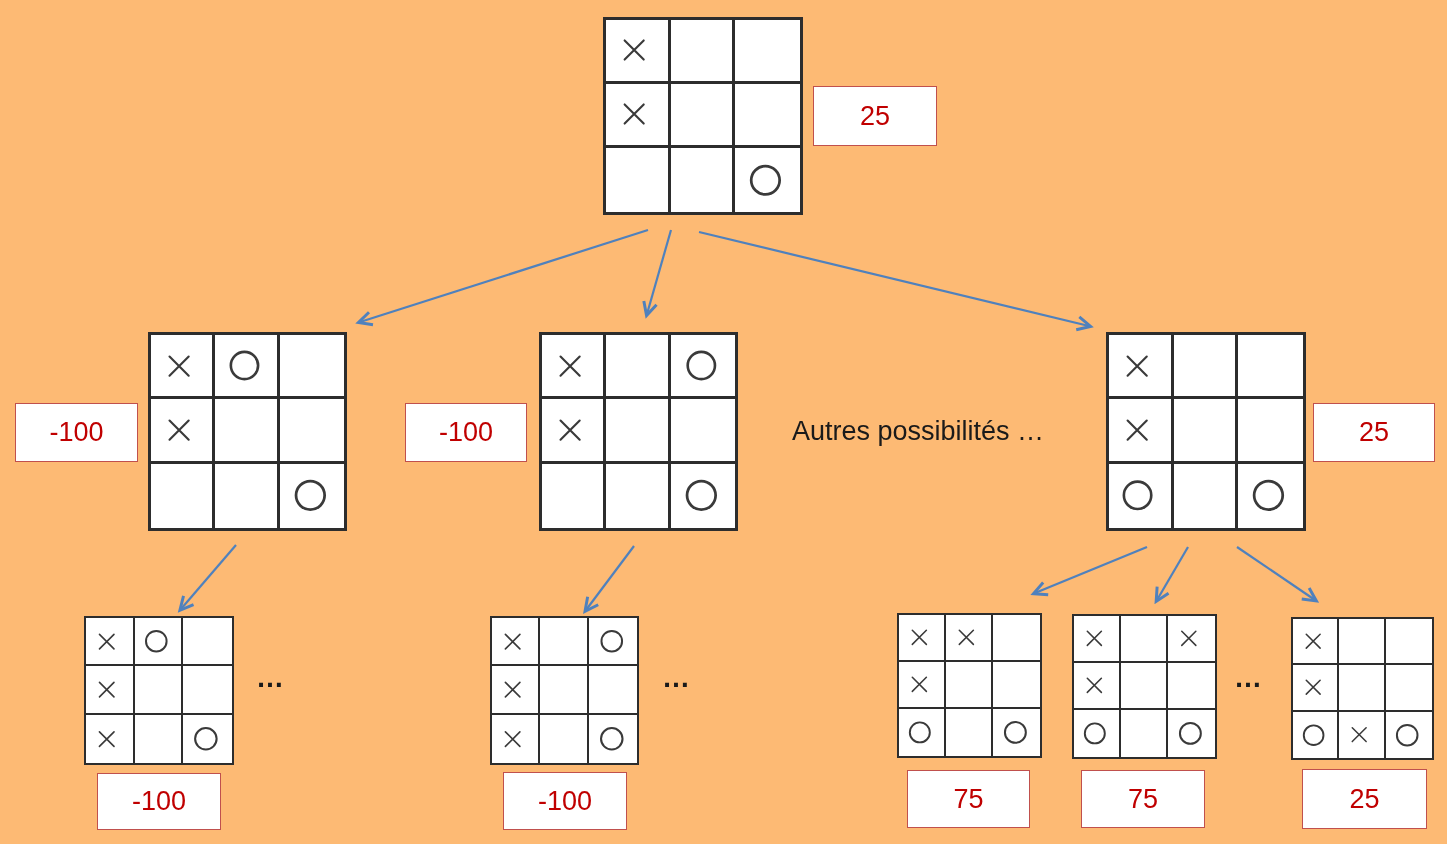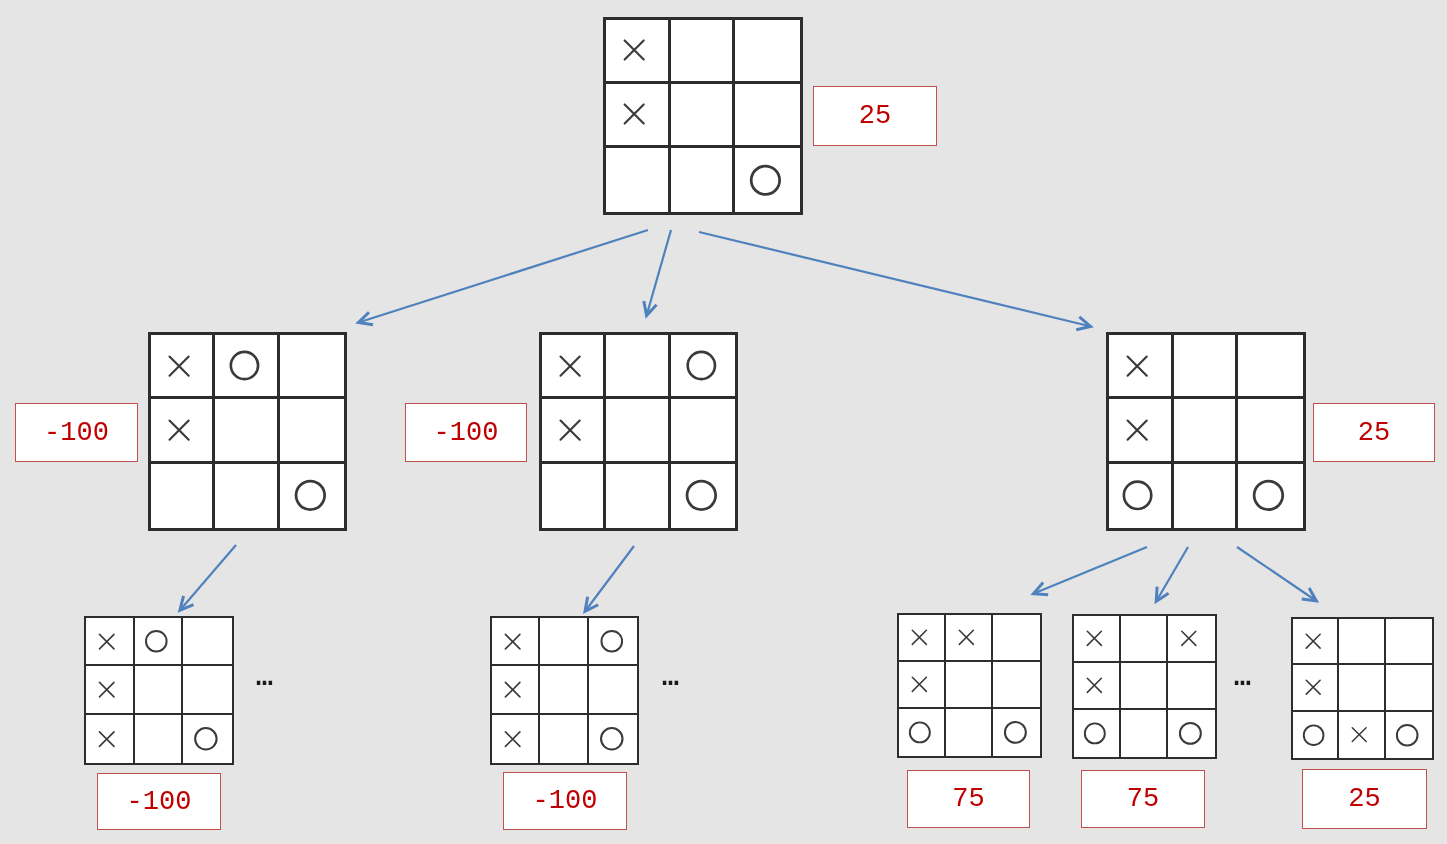--- a/index.html
+++ b/index.html
@@ -1,17 +1,17 @@
 <!DOCTYPE html>
 <html style="--arrow: #4f81bd; --score-border: #c0504d; --score-text: #c00000; --grid: #2d2d2d; --mark: #3a3a3a;"><head>
 <meta charset="utf-8">
 <style>
   html,body{margin:0;padding:0;background:#fff;}
   body{font-family:"Liberation Sans",sans-serif;}
-  #stage{position:relative;width:1447px;height:844px;background:#e5e5e5;overflow:hidden;font-family:Liberation Mono, monospace;}
+  #stage{position:relative;width:1447px;height:844px;background:#fdba74;overflow:hidden;}
 
   
   #arrows{position:absolute;left:0;top:0;width:1447px;height:844px;pointer-events:none;}
   .arrow{stroke:var(--arrow);stroke-width:2.2;fill:none;}
   .ah-path{stroke:var(--arrow);stroke-width:1.8;fill:none;}
 
   
   .board{position:absolute;display:grid;grid-template-columns:repeat(3,1fr);grid-template-rows:repeat(3,1fr);
          border:3px solid var(--grid);background:#fff;box-sizing:border-box;}
   .board .cell{display:flex;align-items:center;justify-content:center;box-sizing:border-box;
@@ -129,20 +129,21 @@
       <div class="cell"></div>
       <div class="cell"></div>
       <div class="cell">
         <svg class="mo" viewBox="0 0 20 20">
           <circle cx="10" cy="10" r="7.8"></circle>
         </svg>
       </div>
     </div>
   <div class="score" style="left:405px;top:403px;width:122px;height:59px;">-100</div>
 
+  <span class="caption" style="left:792px;top:416px;">Autres possibilités …</span>
 
   <div class="board" style="left:1106px;top:332px;width:200px;height:199px;">
       <div class="cell">
         <svg class="mx" viewBox="0 0 20 20">
           <path d="M3.2 3.2 L16.8 16.8 M16.8 3.2 L3.2 16.8"></path>
         </svg>
       </div>
       <div class="cell"></div>
       <div class="cell"></div>
       <div class="cell">

